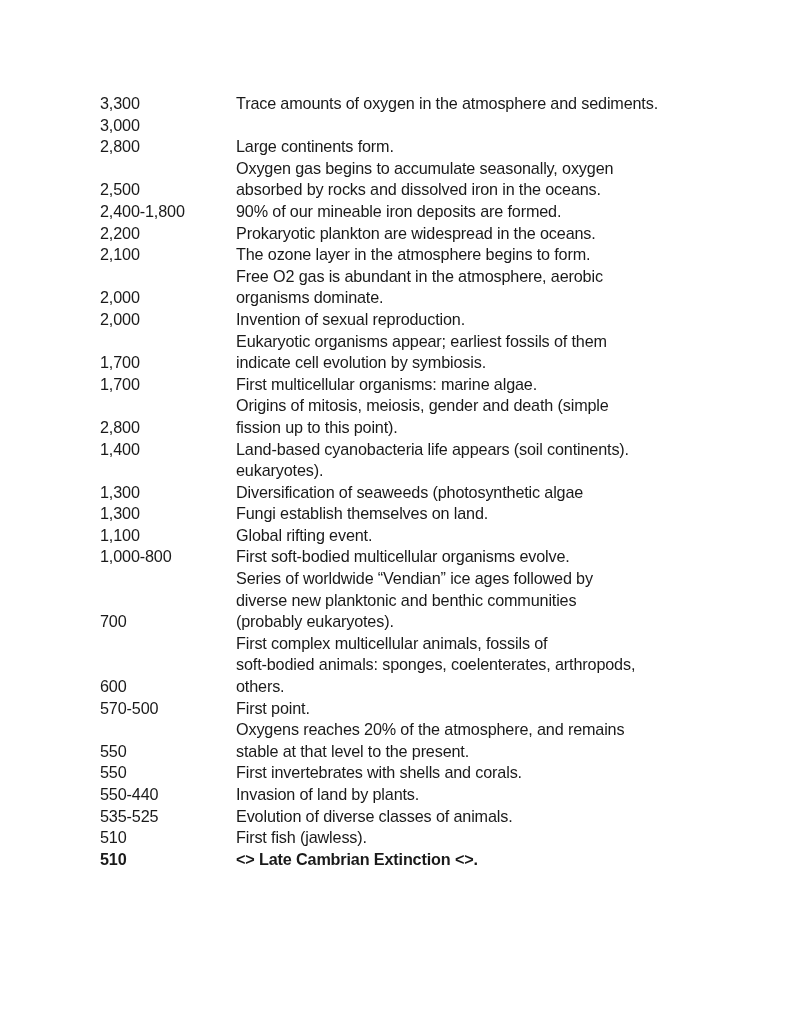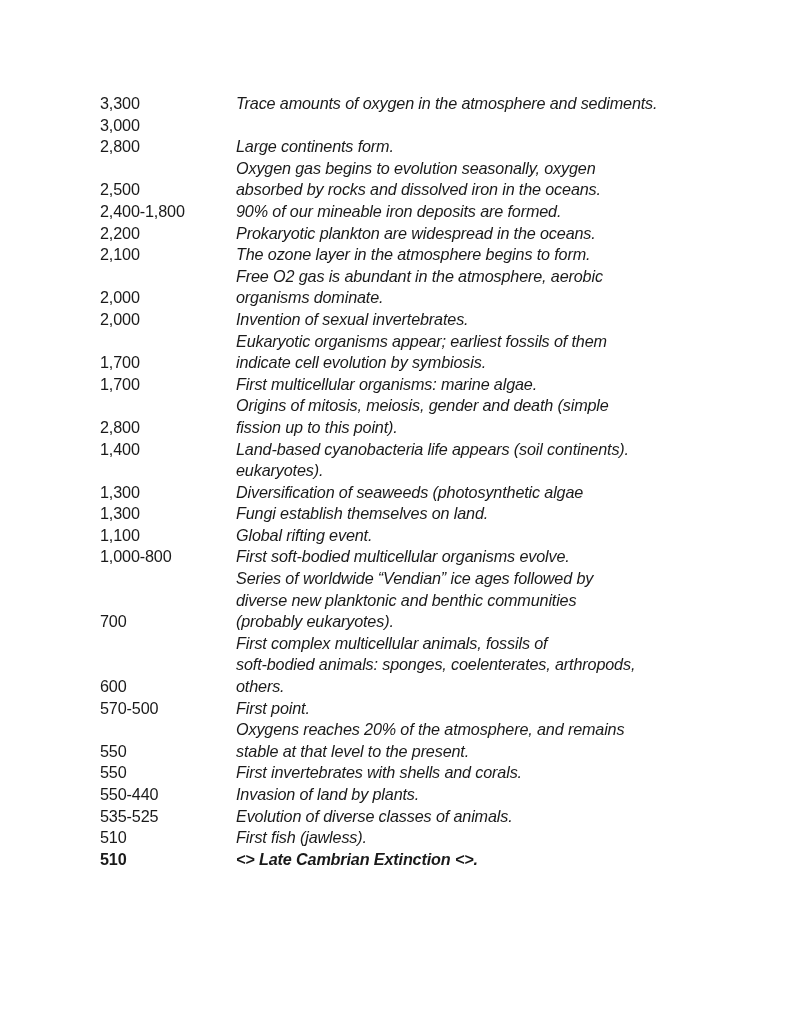--- a/index.html
+++ b/index.html
@@ -29,21 +29,20 @@
       letter-spacing: -0.15px;
     }
     .date {
       width: 136px;
       flex: 0 0 136px;
       white-space: nowrap;
     }
     .event {
       flex: 1 1 auto;
       width: 465px;
-      font-style: italic;
     }
     .event .line {
       display: block;
       white-space: nowrap;
     }
     .row.bold {
       font-weight: bold;
     }
   </style>
 </head>
@@ -61,21 +60,21 @@
     </div>
     <div class="row">
       <div class="date">2,800</div>
       <div class="event">
         <span class="line">Large continents form.</span>
       </div>
     </div>
     <div class="row">
       <div class="date">2,500</div>
       <div class="event">
-        <span class="line">Oxygen gas begins to evolution seasonally, oxygen</span>
+        <span class="line">Oxygen gas begins to accumulate seasonally, oxygen</span>
         <span class="line">absorbed by rocks and dissolved iron in the oceans.</span>
       </div>
     </div>
     <div class="row">
       <div class="date">2,400-1,800</div>
       <div class="event">
         <span class="line">90% of our mineable iron deposits are formed.</span>
       </div>
     </div>
     <div class="row">
@@ -93,21 +92,21 @@
     <div class="row">
       <div class="date">2,000</div>
       <div class="event">
         <span class="line">Free O2 gas is abundant in the atmosphere, aerobic</span>
         <span class="line">organisms dominate.</span>
       </div>
     </div>
     <div class="row">
       <div class="date">2,000</div>
       <div class="event">
-        <span class="line">Invention of sexual invertebrates.</span>
+        <span class="line">Invention of sexual reproduction.</span>
       </div>
     </div>
     <div class="row">
       <div class="date">1,700</div>
       <div class="event">
         <span class="line">Eukaryotic organisms appear; earliest fossils of them</span>
         <span class="line">indicate cell evolution by symbiosis.</span>
       </div>
     </div>
     <div class="row">

